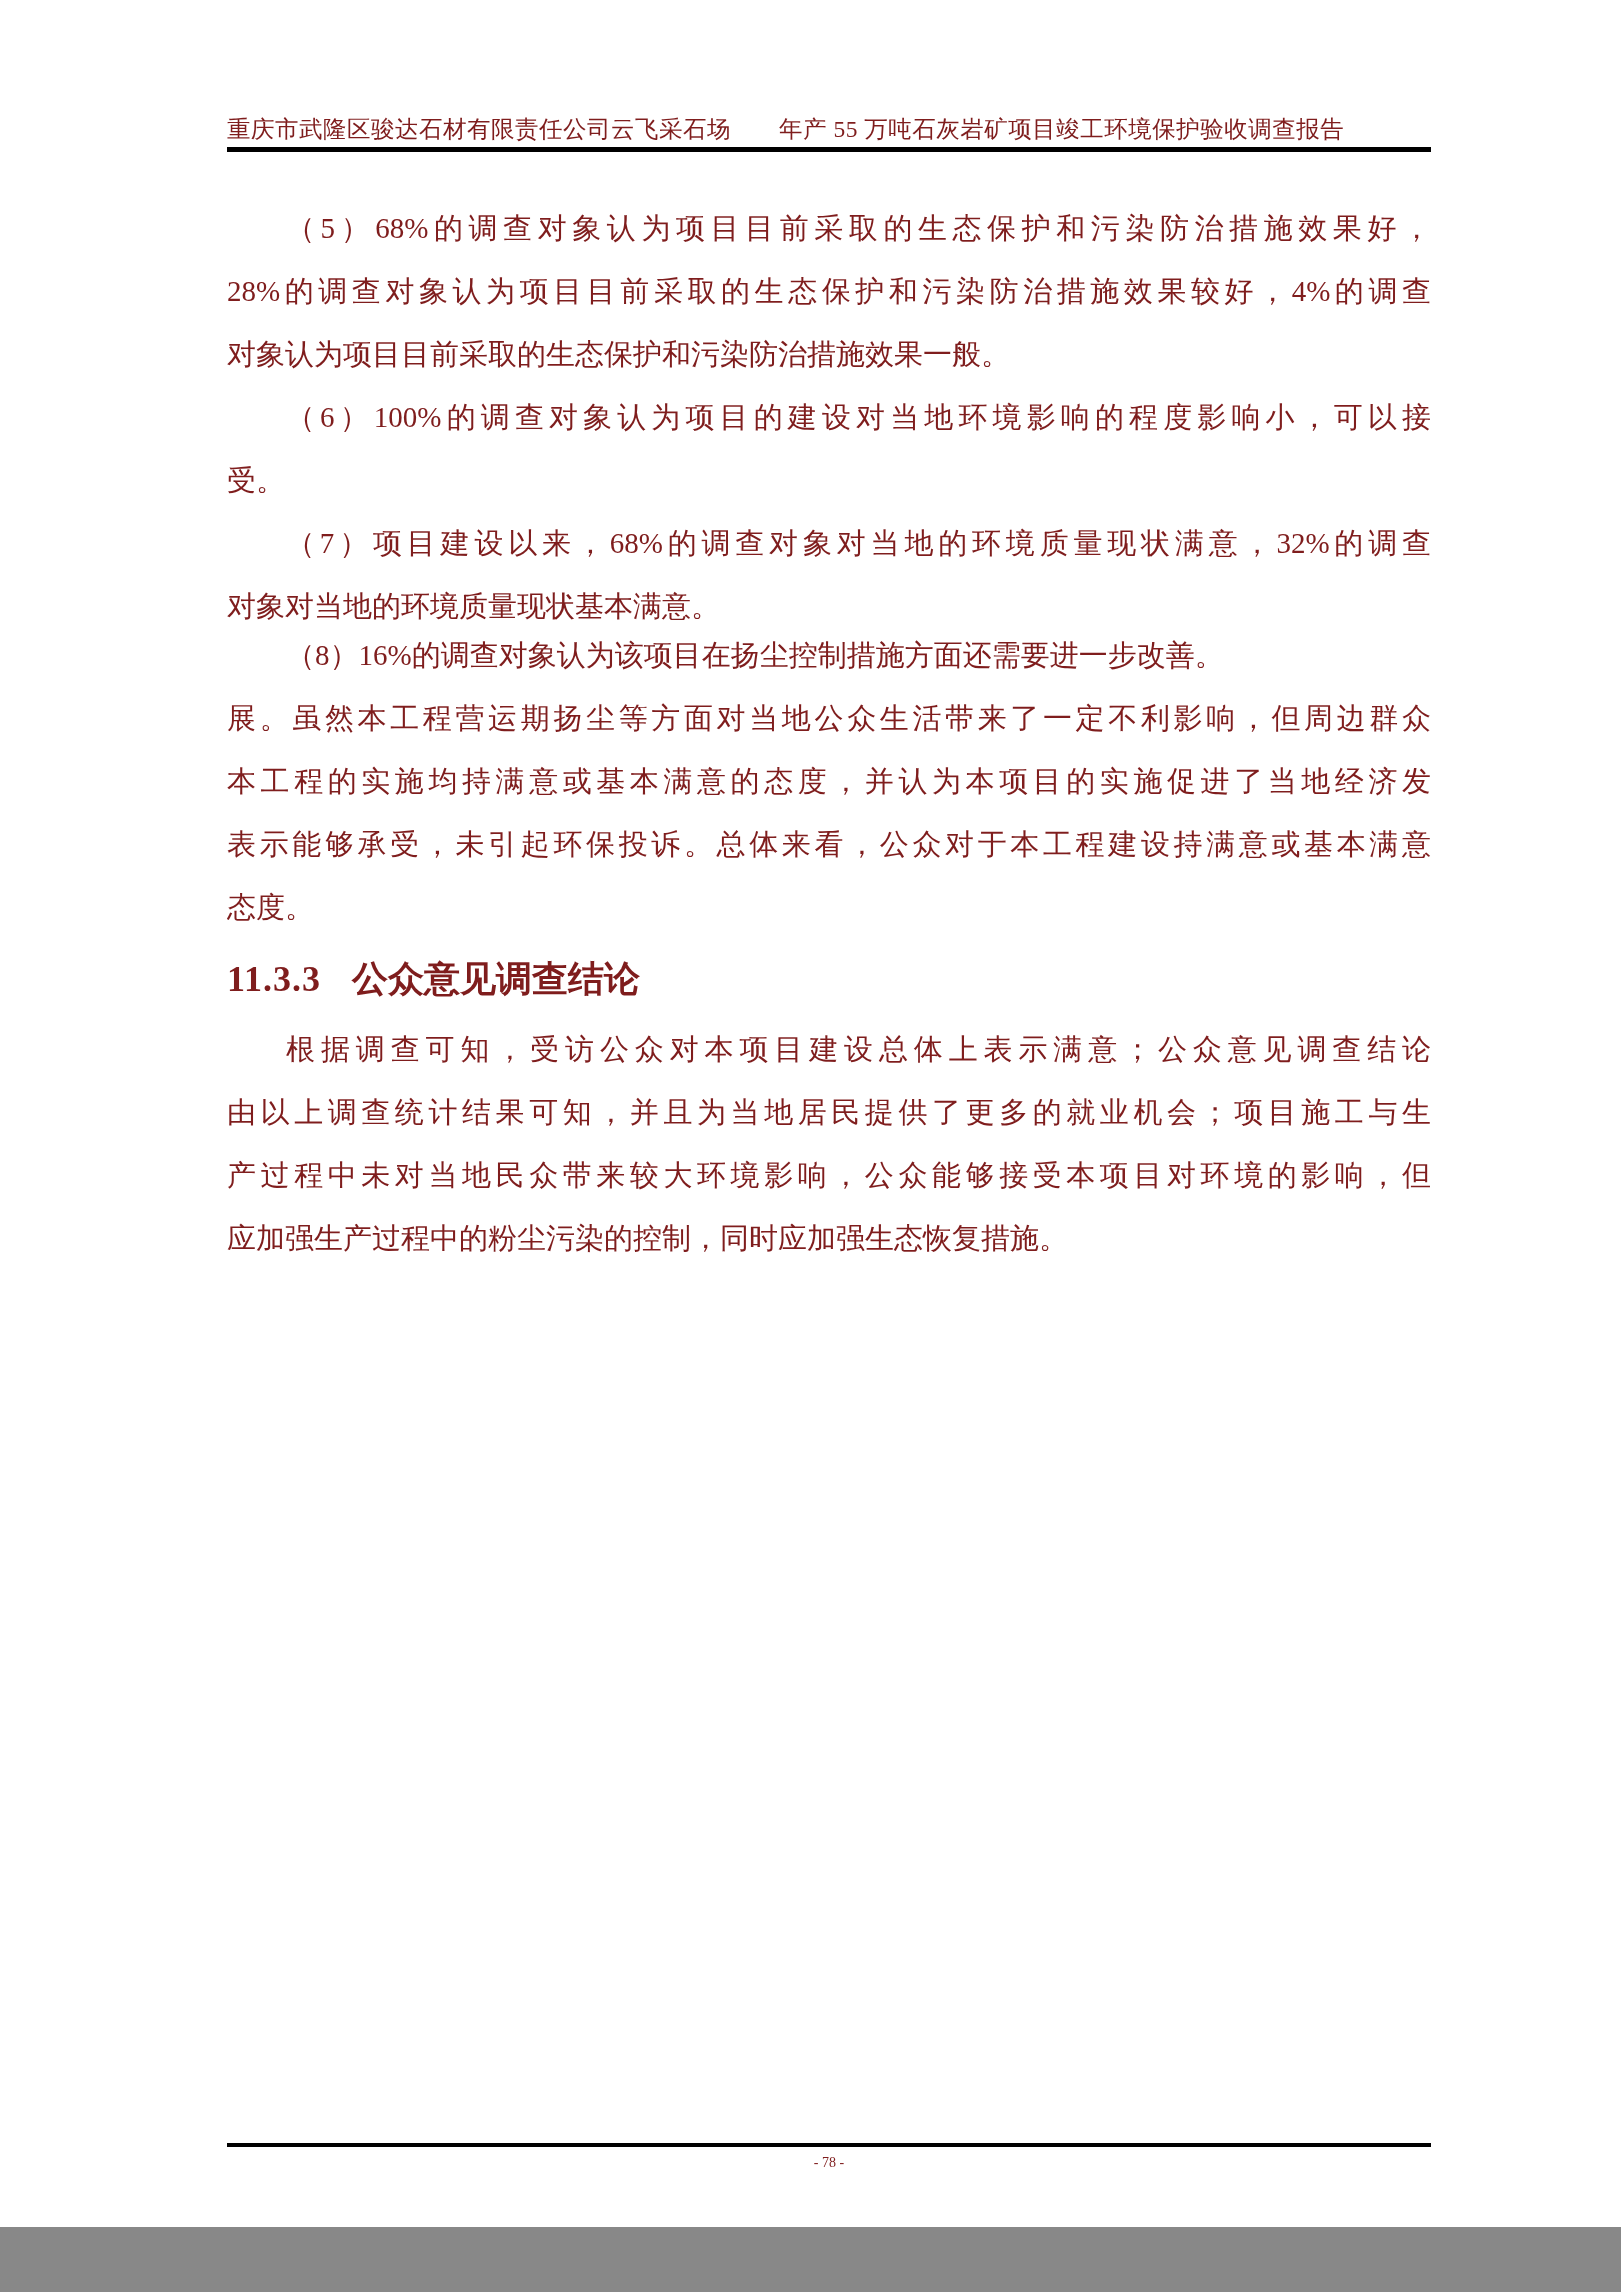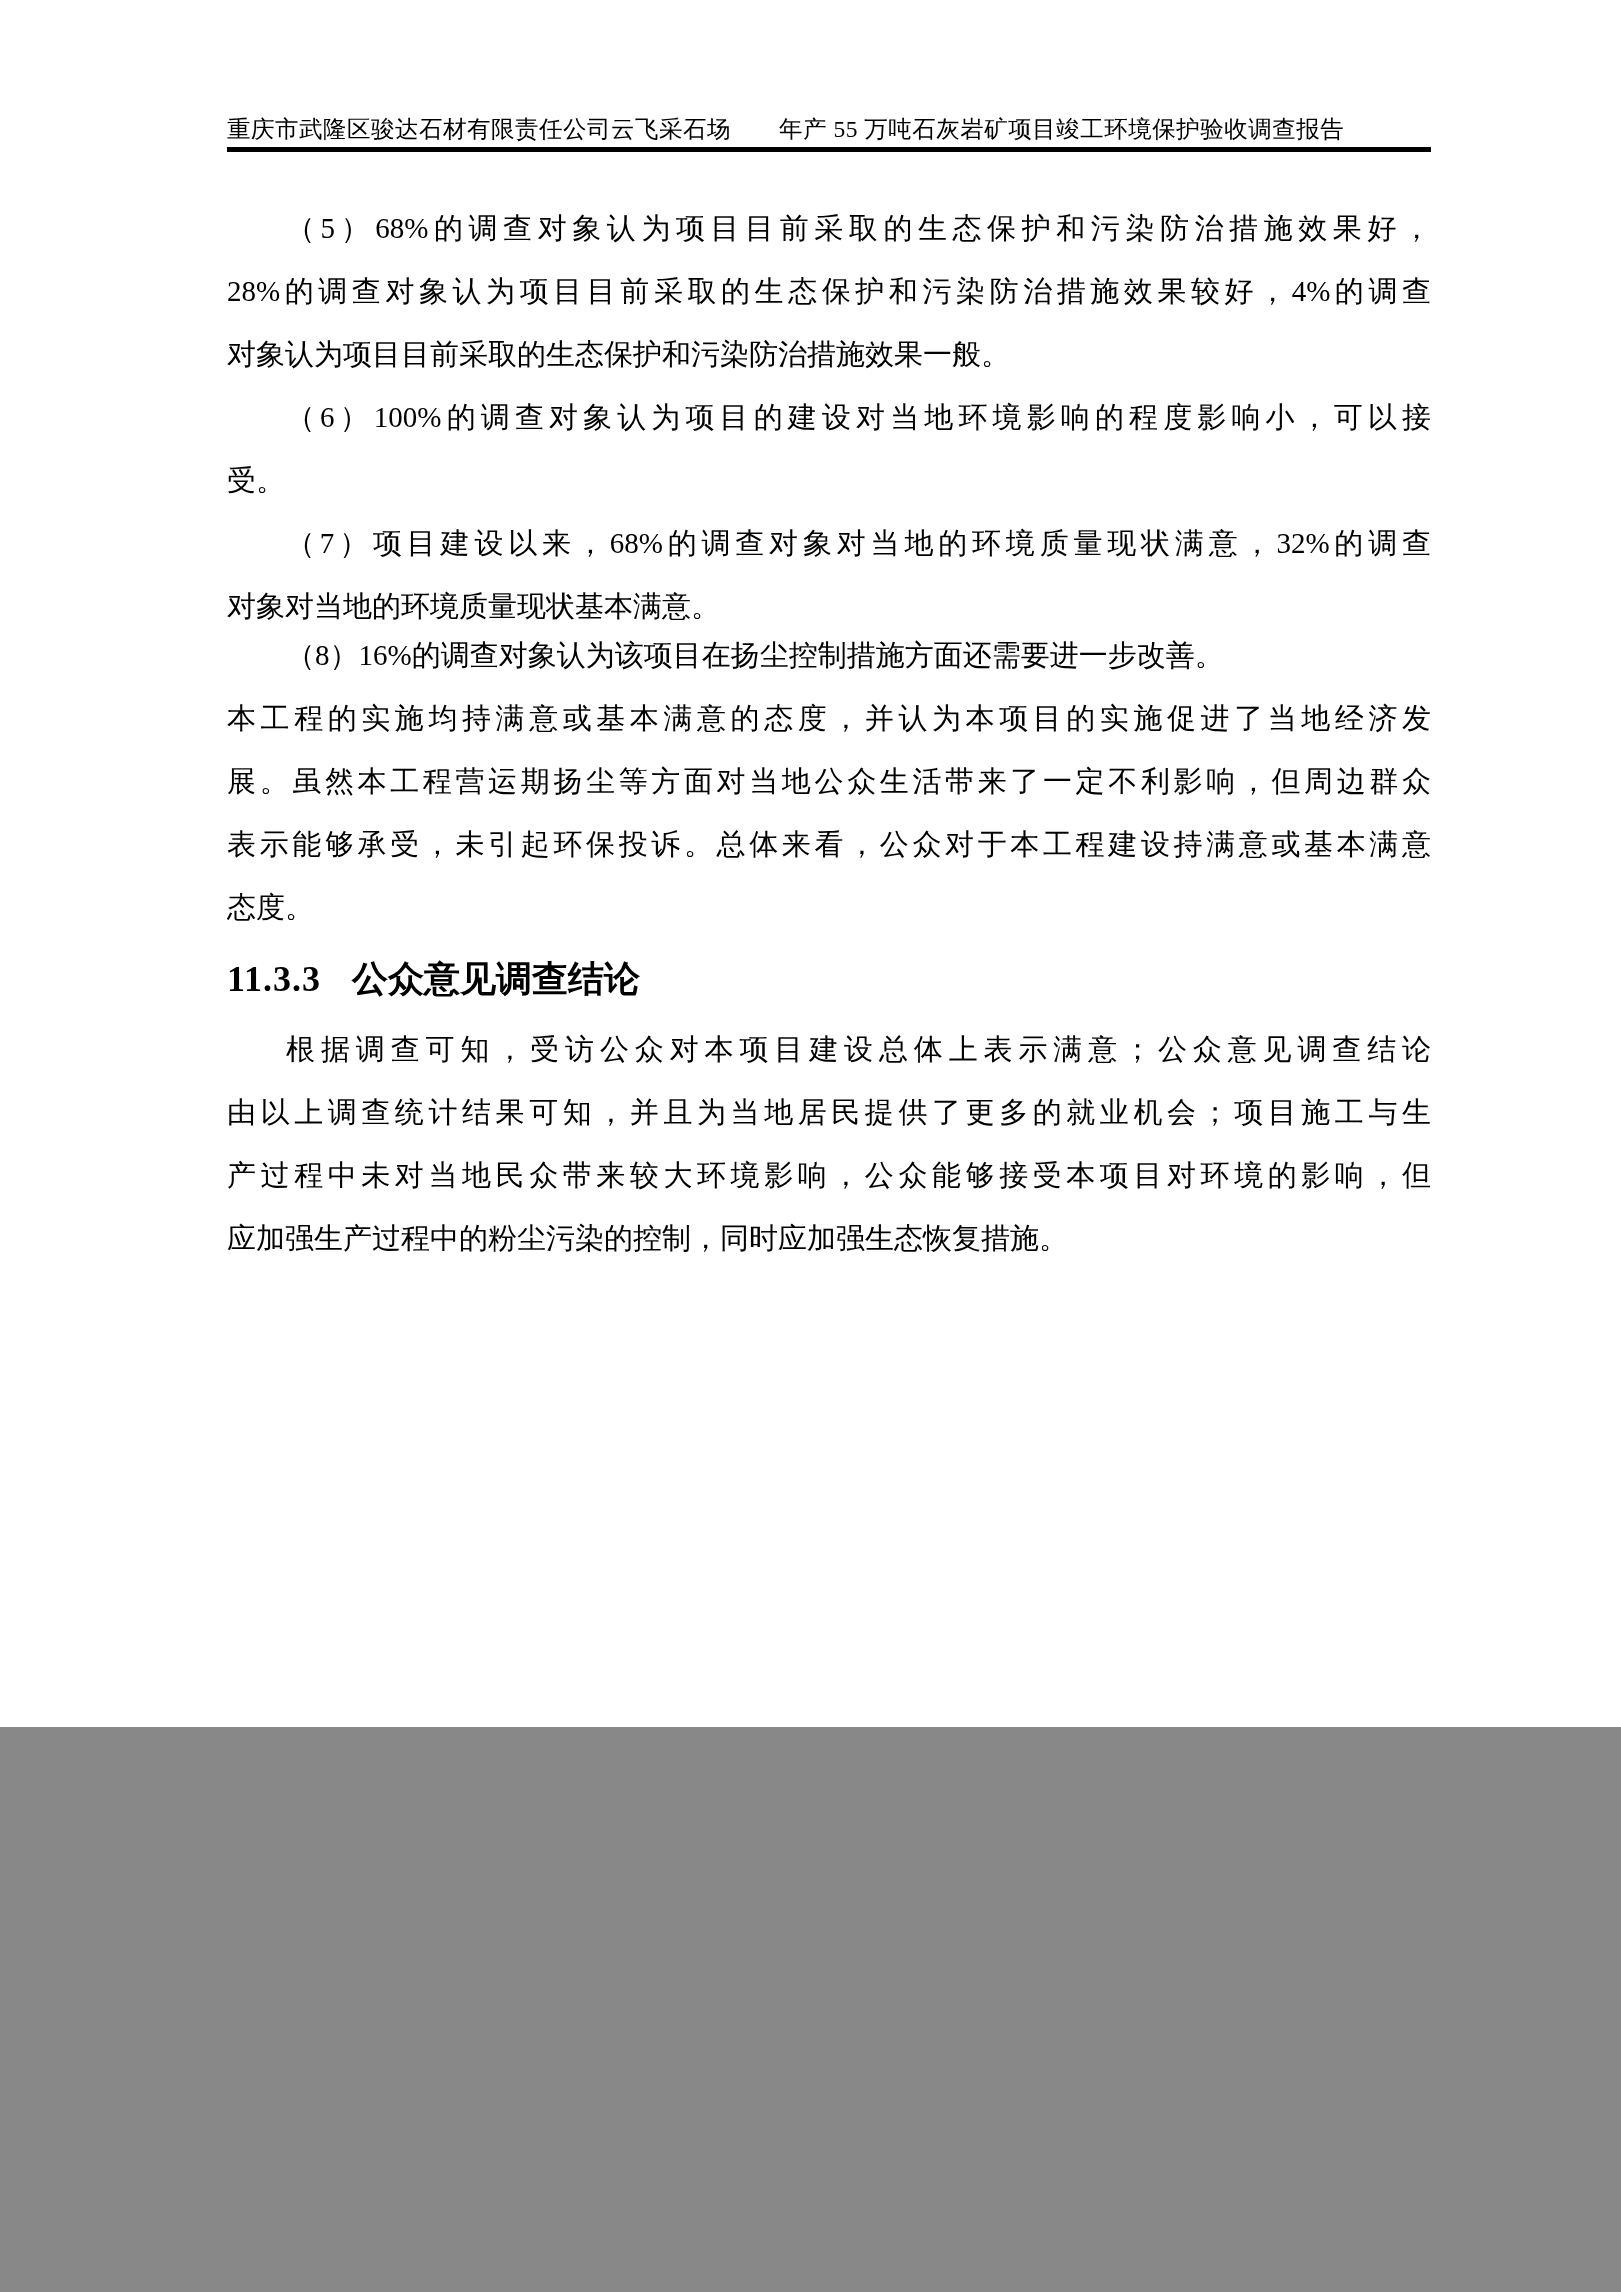--- a/index.html
+++ b/index.html
@@ -1,22 +1,22 @@
 <!DOCTYPE html>
 <html lang="zh"><head>
 <meta charset="utf-8">
 <style>
   html,body { margin:0; padding:0; background:#888; }
   #page {
     position:relative;
-    width:1621px; height:1727px;
+    width:1621px; height:2227px;
     margin:0 auto;
     background:#ffffff;
     font-family:"Liberation Serif","DejaVu Serif",serif;
-    color:#000000;
+    color:#7f1d1d;
     overflow:hidden;
   }
   .col { position:absolute; left:227px; width:1204px; }
 
   
   #running-header {
     top:114px;
     font-size:23.5px;
     line-height:31px;
     white-space:nowrap;
@@ -84,22 +84,22 @@
     <div class="line">对象认为项目目前采取的生态保护和污染防治措施效果一般。</div>
 
     <div class="line indent fill">（6）100%的调查对象认为项目的建设对当地环境影响的程度影响小，可以接</div>
     <div class="line">受。</div>
 
     <div class="line indent fill">（7）项目建设以来，68%的调查对象对当地的环境质量现状满意，32%的调查</div>
     <div class="line">对象对当地的环境质量现状基本满意。</div>
 
     <div class="line indent tight">（8）16%的调查对象认为该项目在扬尘控制措施方面还需要进一步改善。</div>
 
+    <div class="line fill">展。虽然本工程营运期扬尘等方面对当地公众生活带来了一定不利影响，但周边群众</div>
     <div class="line fill">本工程的实施均持满意或基本满意的态度，并认为本项目的实施促进了当地经济发</div>
-    <div class="line fill">展。虽然本工程营运期扬尘等方面对当地公众生活带来了一定不利影响，但周边群众</div>
     <div class="line fill">表示能够承受，未引起环保投诉。总体来看，公众对于本工程建设持满意或基本满意</div>
     <div class="line">态度。</div>
 
     <div class="heading">
       <span class="hnum">11.3.3</span><span class="htitle">公众意见调查结论</span>
     </div>
 
     <div class="line indent fill after-heading">根据调查可知，受访公众对本项目建设总体上表示满意；公众意见调查结论</div>
     <div class="line fill">由以上调查统计结果可知，并且为当地居民提供了更多的就业机会；项目施工与生</div>
     <div class="line fill">产过程中未对当地民众带来较大环境影响，公众能够接受本项目对环境的影响，但</div>

